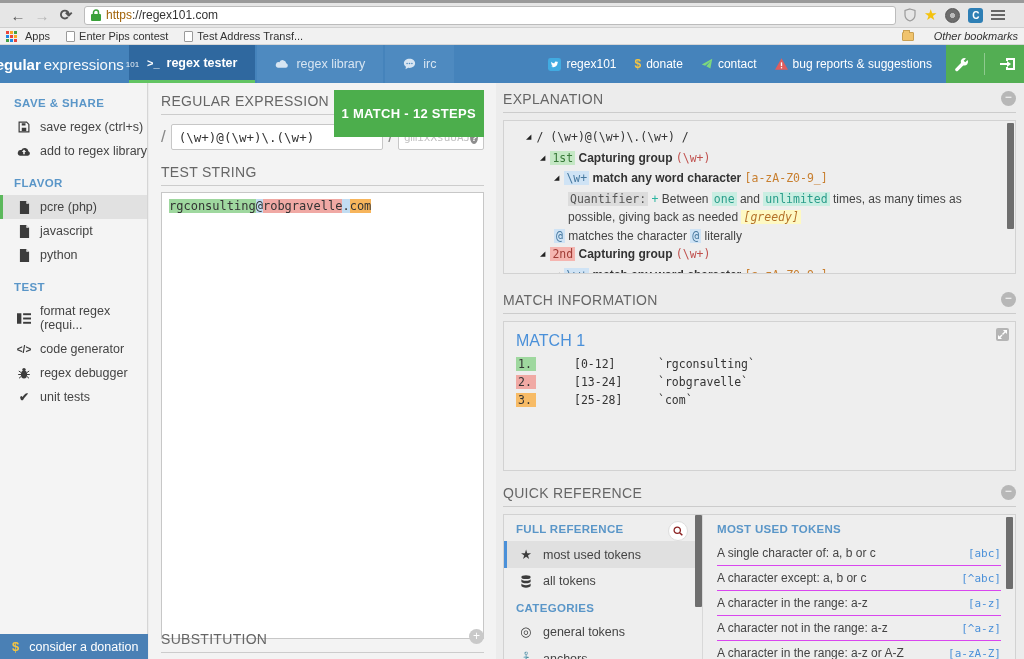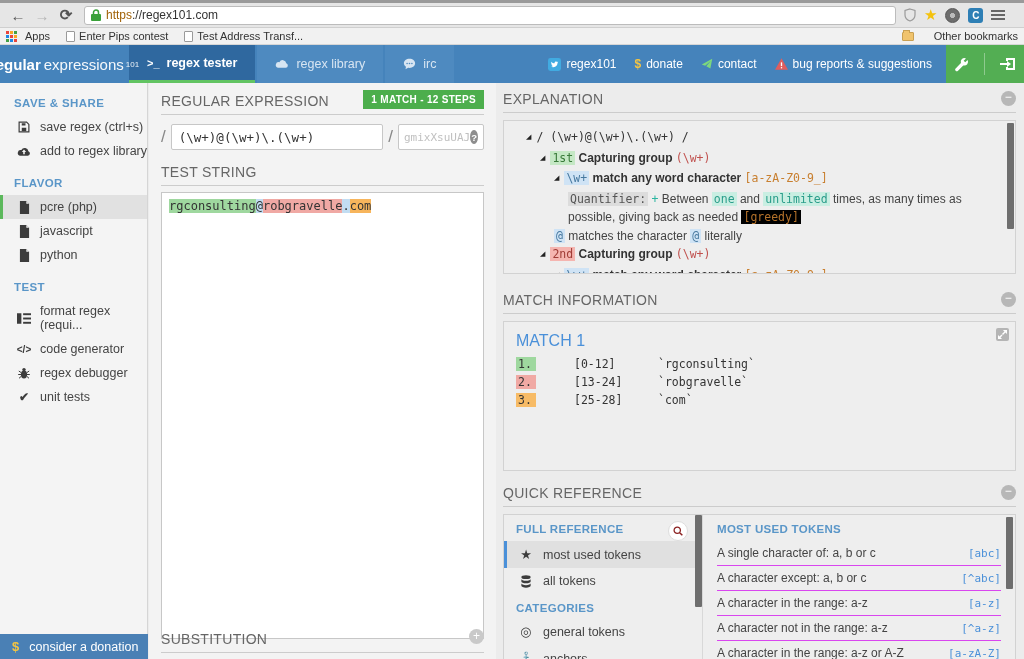--- a/index.html
+++ b/index.html
@@ -19,21 +19,21 @@
   .ext-icon2 { width:15px; height:15px; border-radius:3px; background:#2e7fb5; color:#fff; font-size:10px; font-weight:bold; display:flex; align-items:center; justify-content:center; }
   .hamburger { display:inline-block; }
   .hamburger i { display:block; width:14px; height:2px; background:#666; margin:2px 0; }
   #bookmarks-bar { position:absolute; left:0; top:28px; width:1024px; height:17px; background:#f1f1f1; border-bottom:1px solid #d6d6d6; display:flex; align-items:center; font-size:11px; color:#333; padding:0 6px; }
   .apps-grid { display:inline-grid; grid-template-columns:repeat(3,3px); grid-gap:1px; margin-right:4px; }
   .apps-grid i { width:3px; height:3px; }
   .bm-item { display:flex; align-items:center; gap:4px; margin-right:16px; cursor:pointer; }
   .page-ic { width:9px; height:11px; background:#fff; border:1px solid #9a9a9a; border-radius:1px; }
   .folder-ic { width:12px; height:9px; background:#f0c36d; border:1px solid #c9a052; border-radius:1px; position:relative; }
   .folder-ic:before { content:""; position:absolute; left:0; top:-3px; width:5px; height:2px; background:#f0c36d; border:1px solid #c9a052; border-bottom:none; }
-  #other-bookmarks { margin-left:auto; display:flex; align-items:center; gap:20px; cursor:pointer; }
+  #other-bookmarks { margin-left:auto; display:flex; align-items:center; gap:20px; cursor:pointer;font-style:italic; }
 
   
   #site-header { position:absolute; left:0; top:45px; width:1024px; height:38px; background:#4583bb; display:flex; align-items:stretch; color:#fff; }
   #logo { width:129px; display:flex; align-items:center; justify-content:center; white-space:nowrap; }
   #logo .l1 { font-weight:bold; font-size:15px; }
   #logo .l2 { font-weight:normal; font-size:15px; opacity:.95; margin-left:3px; }
   #logo .l3 { font-size:8px; margin-left:2px; opacity:.9; }
   #header-tabs { display:flex; align-items:stretch; }
   .htab { display:flex; align-items:center; gap:7px; padding:0 18px; font-size:12.5px; color:#d7e5f2; background:#4e8ac0; margin-right:2px; cursor:pointer; }
   .htab .icon { color:#d7e5f2; font-size:11px; font-weight:bold; }
@@ -53,21 +53,21 @@
   .sb-item { display:flex; align-items:center; gap:9px; padding:5px 0 5px 14px; font-size:12.5px; color:#444; cursor:pointer; border-left:3px solid transparent; }
   .sb-item .icon { width:14px; color:#3c3c3c; font-size:12px; }
   .sb-item.active { background:#e1e1e1; border-left:3px solid #5cb85c; }
   #donation-bar { position:absolute; left:0; bottom:0; width:148px; height:25px; background:#4a80b5; color:#fff; font-size:12.5px; display:flex; align-items:center; gap:10px; padding-left:12px; cursor:pointer; }
   #donation-bar .icon { color:#f5c542; font-weight:bold; font-size:13px; }
 
   
   #middle { position:absolute; left:149px; top:83px; width:347px; bottom:0; background:#f3f3f3; padding:0 12px; }
   .sec-title { color:#666; font-size:14px; letter-spacing:.3px; border-bottom:1px solid #ccc; padding-bottom:5px; }
   #re-head { position:relative; margin-top:10px; }
-  #match-badge { position:absolute; right:0; top:-3px; background:#4cae4c; color:#fff; font-size:10px; font-weight:bold; text-transform:uppercase; padding:4px 8px; letter-spacing:.3px; }
+  #match-badge { position:absolute; right:0; top:-3px; background:#4cae4c; color:#fff; font-size:13px; font-weight:bold; text-transform:uppercase; padding:16px 8px; letter-spacing:.3px; }
   #regex-row { display:flex; align-items:center; margin-top:9px; gap:5px; }
   .delim { color:#888; font-size:17px; }
   #regex-input { flex:1; height:26px; background:#fff; border:1px solid #c7c7c7; border-radius:2px; font-family:"DejaVu Sans Mono",monospace; font-size:12.5px; color:#333; padding:0 7px; display:flex; align-items:center; }
   #flags-box { width:86px; height:26px; background:#fff; border:1px solid #c7c7c7; border-radius:2px; display:flex; align-items:center; justify-content:space-between; padding:0 5px; }
   #flags-box .ph { color:#c0c0c0; font-family:"DejaVu Sans Mono",monospace; font-size:11px; }
   .q-circle { width:14px; height:14px; border-radius:50%; background:#8d8d8d; color:#fff; font-size:9.5px; font-weight:bold; display:flex; align-items:center; justify-content:center; cursor:pointer; }
   #ts-title { margin-top:14px; }
   #test-box { margin-top:6px; height:447px; background:#fff; border:1px solid #c7c7c7; padding:6px 7px; font-family:"DejaVu Sans Mono",monospace; font-size:12px; color:#333; cursor:text; }
   .hl-green { background:#9fd89f; }
   .hl-blue { background:#c2ddf2; }
@@ -87,21 +87,21 @@
   #exp-box { margin-top:7px; height:154px; padding:7px 14px 0 4px; }
   .exp-line { font-size:12px; line-height:18.5px; color:#444; }
   .exp-arrow { font-size:7px; color:#222; margin-right:5px; position:relative; top:-2px; cursor:pointer; }
   .sg-code,.sg-red-text,.sg-orange-text,.sg-teal-text,.sg-tag-green,.sg-tag-red,.sg-tok-blue,.sg-tok-orange,.sg-tok-gray,.sg-tok-teal { font-family:"DejaVu Sans Mono",monospace; font-size:11.5px; }
   .sg-bold { font-weight:bold; color:#333; }
   .sg-plain { color:#444; }
   .sg-code { color:#333; }
   .sg-tag-green { background:#c5e8c5; color:#3a7a3a; padding:0 2px; }
   .sg-tag-red { background:#f5b5b0; color:#a03c36; padding:0 2px; }
   .sg-tok-blue { background:#cfe3f5; color:#46789f; padding:0 2px; }
-  .sg-tok-orange { background:#000000; color:#b5722a; padding:0 2px; }
+  .sg-tok-orange { background:#fef9c3; color:#b5722a; padding:0 2px;font-style:italic; }
   .sg-tok-gray { background:#dcdcdc; color:#555; padding:0 2px; }
   .sg-tok-teal { background:#c9eee2; color:#2a9d8a; padding:0 2px; }
   .sg-red-text { color:#c0504d; }
   .sg-orange-text { color:#c87f2f; }
   .sg-teal-text { color:#2ab5a0; }
 
   #mi-title { margin-top:18px; }
   #mi-box { margin-top:7px; height:150px; padding:10px 12px; }
   #mi-label { color:#4a90d9; font-size:16px; margin-bottom:7px; }
   .mi-row { display:flex; align-items:center; font-family:"DejaVu Sans Mono",monospace; font-size:11.5px; color:#333; margin-bottom:4px; }

